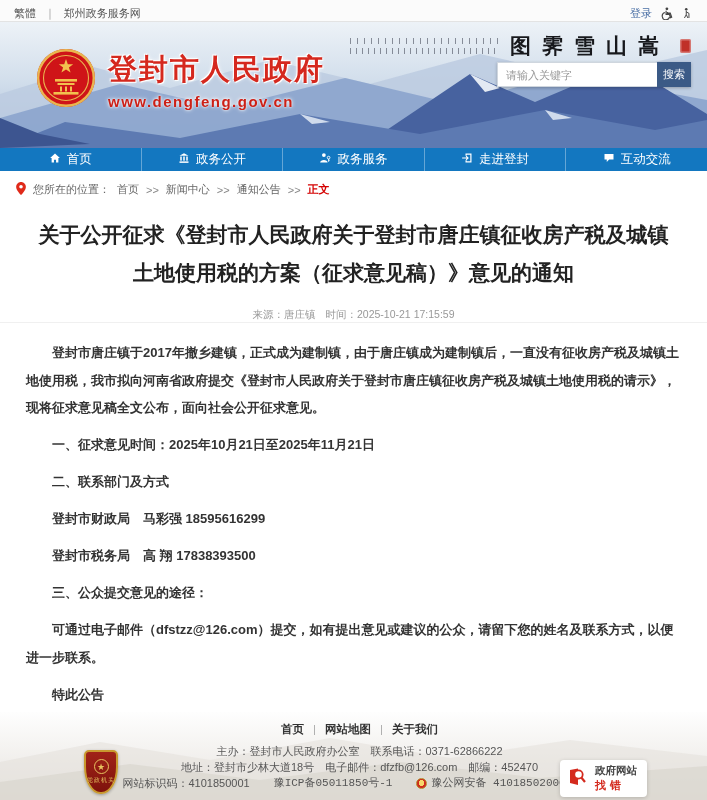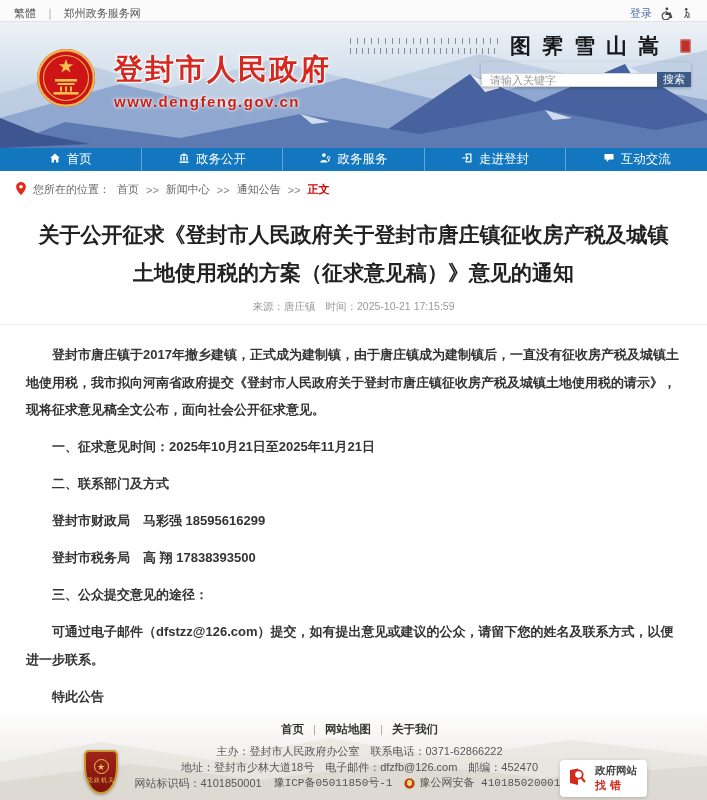--- a/index.html
+++ b/index.html
@@ -12,35 +12,35 @@
             display:flex; justify-content:space-between; align-items:flex-end; padding:0 14px; }
   .topbar a { text-decoration:none; color:#555; font-size:11px; cursor:pointer; }
   .topbar .sep { color:#999; font-size:11px; margin:0 4px; }
   .topbar-right { display:flex; align-items:center; gap:8px; }
   .topbar-right a { color:#4a6fa5;margin-left:22px; }
   .acc-icon { display:inline-flex; align-items:center; }
 
   
   .banner { height:126px; position:relative; overflow:hidden; }
   .banner-bg { position:absolute; inset:0; width:100%; height:100%; }
-  .brand { position:absolute; left:36px; top:26px; display:flex; align-items:center; gap:18px; z-index:2;justify-content:space-between; }
+  .brand { position:absolute; left:36px; top:26px; display:flex; align-items:center; gap:12px; z-index:2;justify-content:space-between; }
   .site-name { font-size:29px; font-weight:bold; color:#d5281e; letter-spacing:2px;
                text-shadow:0 0 2px #fff,0 0 4px #fff,1px 1px 0 #fff,-1px -1px 0 #fff; }
   .site-url { font-size:15px; font-weight:bold; color:#cc2017; letter-spacing:1.5px; margin-top:3px;
               text-shadow:0 0 2px #fff,0 0 4px #fff; }
   .calligraphy { position:absolute; right:16px; top:10px; display:flex; align-items:center; gap:10px; z-index:2; }
   .calli-small { width:150px; height:16px; opacity:.75;
      background:
        repeating-linear-gradient(90deg, rgba(50,55,70,.7) 0 1.5px, transparent 1.5px 7px) 0 0/100% 6px no-repeat,
        repeating-linear-gradient(90deg, rgba(50,55,70,.7) 0 1.5px, transparent 1.5px 6px) 0 10px/100% 6px no-repeat; }
   .calli-title { font-family:"DejaVu Serif","Liberation Serif",serif; font-size:21px; font-weight:bold;
                  color:#17181c; letter-spacing:11px; }
   .calli-seal { width:11px; height:14px; background:#c03028; border-radius:2px; box-shadow:inset 0 0 0 1.5px rgba(255,255,255,.35); }
-  .searchbox { position:absolute; right:16px; top:40px; display:flex; z-index:2; width:210px; height:25px;
-               box-shadow:0 1px 3px rgba(0,0,0,.25);align-items:flex-end; }
+  .searchbox { position:absolute; right:16px; top:40px; display:flex; z-index:2; width:194px; height:25px;
+               box-shadow:0 1px 3px rgba(0,0,0,.25); }
   .searchbox input { flex:1; border:1px solid #cfd6de; border-right:none; padding:0 8px; font-size:11px; color:#333; outline:none; }
   .searchbox input::placeholder { color:#999; }
   .searchbox button { width:34px; background:#3b5a86; color:#fff; border:none; font-size:11px; cursor:pointer; }
 
   
   .nav { display:flex; height:23px; background:#1377c0; }
   .nav-item { flex:1; display:flex; align-items:center; justify-content:center; gap:6px;
               color:#fff; font-size:12.5px; text-decoration:none; cursor:pointer;
               border-left:1px solid rgba(255,255,255,.35); }
   .nav-item:first-child { border-left:none; }
@@ -48,37 +48,37 @@
   
   .breadcrumb-bar { display:flex; align-items:center; gap:7px; padding:11px 0 9px 16px;
                     font-size:11px; color:#666; background:#fff; }
   .breadcrumb-bar a { color:#666; text-decoration:none; cursor:pointer; }
   .bc-sep { color:#888; }
   .bc-current { color:#d40000; font-weight:bold; }
 
   
   .article h1 { font-size:21px; font-weight:bold; color:#222; text-align:center;
                 line-height:1.8; padding:10px 36px 0; }
-  .meta { text-align:center; font-size:10.5px; color:#999; margin-top:8px; padding-bottom:10px;
+  .meta { text-align:center; font-size:10.5px; color:#999; margin-top:16px; 
           border-bottom:1px solid #f0f0f0; }
   .meta .gap { display:inline-block; width:10px; }
   .article-body { padding:16px 26px 0; font-size:13px; color:#333;font-weight:bold; }
   .article-body p { text-indent:2em; line-height:2.15; margin-bottom:9px; }
   .article-date { text-align:right; margin:24px 16px 4px 0; font-size:12.5px; color:#333; }
 
   
   .footer { position:absolute; left:0; right:0; bottom:0; height:88px;
             background:linear-gradient(180deg,#fefefe 0%, #f1efec 55%, #e7e4df 100%); }
   .footer-bg { position:absolute; inset:0; width:100%; height:100%; }
   .footer-center { position:relative; z-index:2; text-align:center; padding-top:10px;padding-left:12px; }
   .footer-links { font-size:11.5px; font-weight:bold; color:#333; margin-bottom:6px; }
   .footer-links a { color:#333; text-decoration:none; cursor:pointer; }
   .footer-links .fsep { color:#aaa; font-weight:normal; margin:0 9px; }
   .footer-line { font-size:11px; color:#555; line-height:16px; }
-  .footer-line3 { font-size:11px; color:#555; line-height:16px; display:flex; justify-content:center; align-items:center; gap:12px; }
+  .footer-line3 { font-size:11px; color:#555; line-height:16px; display:flex; justify-content:center; align-items:center; gap:24px; }
   .footer-line3 a { color:#555; text-decoration:none; cursor:pointer;font-family:Liberation Mono, monospace; }
   .security-wrap { display:inline-flex; align-items:center; gap:4px; }
   .security-icon { width:11px; height:11px; border-radius:50%; display:inline-block;
                    background:radial-gradient(circle at 50% 42%, #f6d76b 0 42%, #cf2a1d 43% 100%);
                    border:1px solid #b5892a; }
   .badge-left { position:absolute; left:84px; top:38px; z-index:2; width:34px; height:44px;
                 background:linear-gradient(180deg,#a02318,#7e120c); border:2px solid #c8992f;
                 border-radius:5px 5px 48% 48%/5px 5px 62% 62%;
                 display:flex; flex-direction:column; align-items:center; justify-content:center; gap:2px;
                 box-shadow:0 1px 3px rgba(0,0,0,.3); cursor:pointer; }

